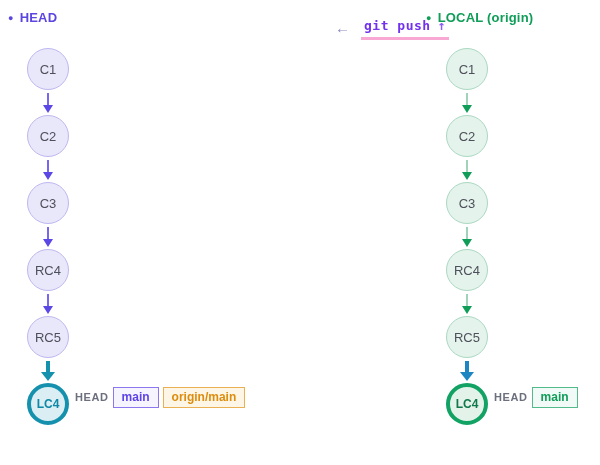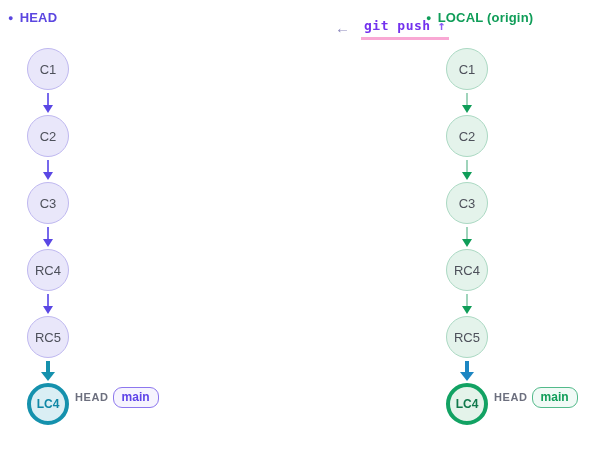--- a/index.html
+++ b/index.html
@@ -44,21 +44,21 @@
   .edge-hl .tip{border-left-width:7px;border-right-width:7px;border-top-width:9px;}
   .edge-hl-local .stem{background:#1591ad;}
   .edge-hl-local .tip{border-top-color:#1591ad;}
   .edge-hl-remote .stem{background:#1d86c2;}
   .edge-hl-remote .tip{border-top-color:#1d86c2;}
   
   .annos{position:absolute;display:flex;flex-direction:row;align-items:center;gap:4px;}
   .annos-local{left:75px;top:387px;}
   .annos-remote{left:494px;top:387px;}
   .head-label{font-size:11px;font-weight:bold;color:#6c6f7e;letter-spacing:.6px;margin-bottom:1px;}
-  .badge{font-size:12px;font-weight:bold;border-radius:9px;padding:2px 8px 3px;line-height:1.2;}
+  .badge{font-size:12px;font-weight:bold;border-radius:0;padding:2px 8px 3px;line-height:1.2;}
   .badge-main-local{color:#5e43e8;border:1.5px solid #8d77ee;background:#f6f4fe;}
   .badge-origin{color:#dd8d0e;border:1.5px solid #e9b054;background:#fdf6e7;}
   .badge-main-remote{color:#0f9d58;border:1.5px solid #53ba8b;background:#f1faf6;}
 </style>
 </head>
 <body>
 
 <div class="canvas">
 
   <div class="legend legend-local">
@@ -104,20 +104,21 @@
     <div class="edge edge-hl edge-hl-local">
       <div class="stem"></div>
       <div class="tip"></div>
     </div>
     <div class="node head-node head-node-local">LC4</div>
   </div>
 
   <div class="annos annos-local">
     <div class="head-label">HEAD</div>
     <div class="badge badge-main-local">main</div>
+    <div class="badge badge-origin">origin/main</div>
   </div>
 
   <div class="graph graph-remote">
     <div class="node node-remote">C1</div>
     <div class="edge edge-remote">
       <div class="stem"></div>
       <div class="tip"></div>
     </div>
     <div class="node node-remote">C2</div>
     <div class="edge edge-remote">

